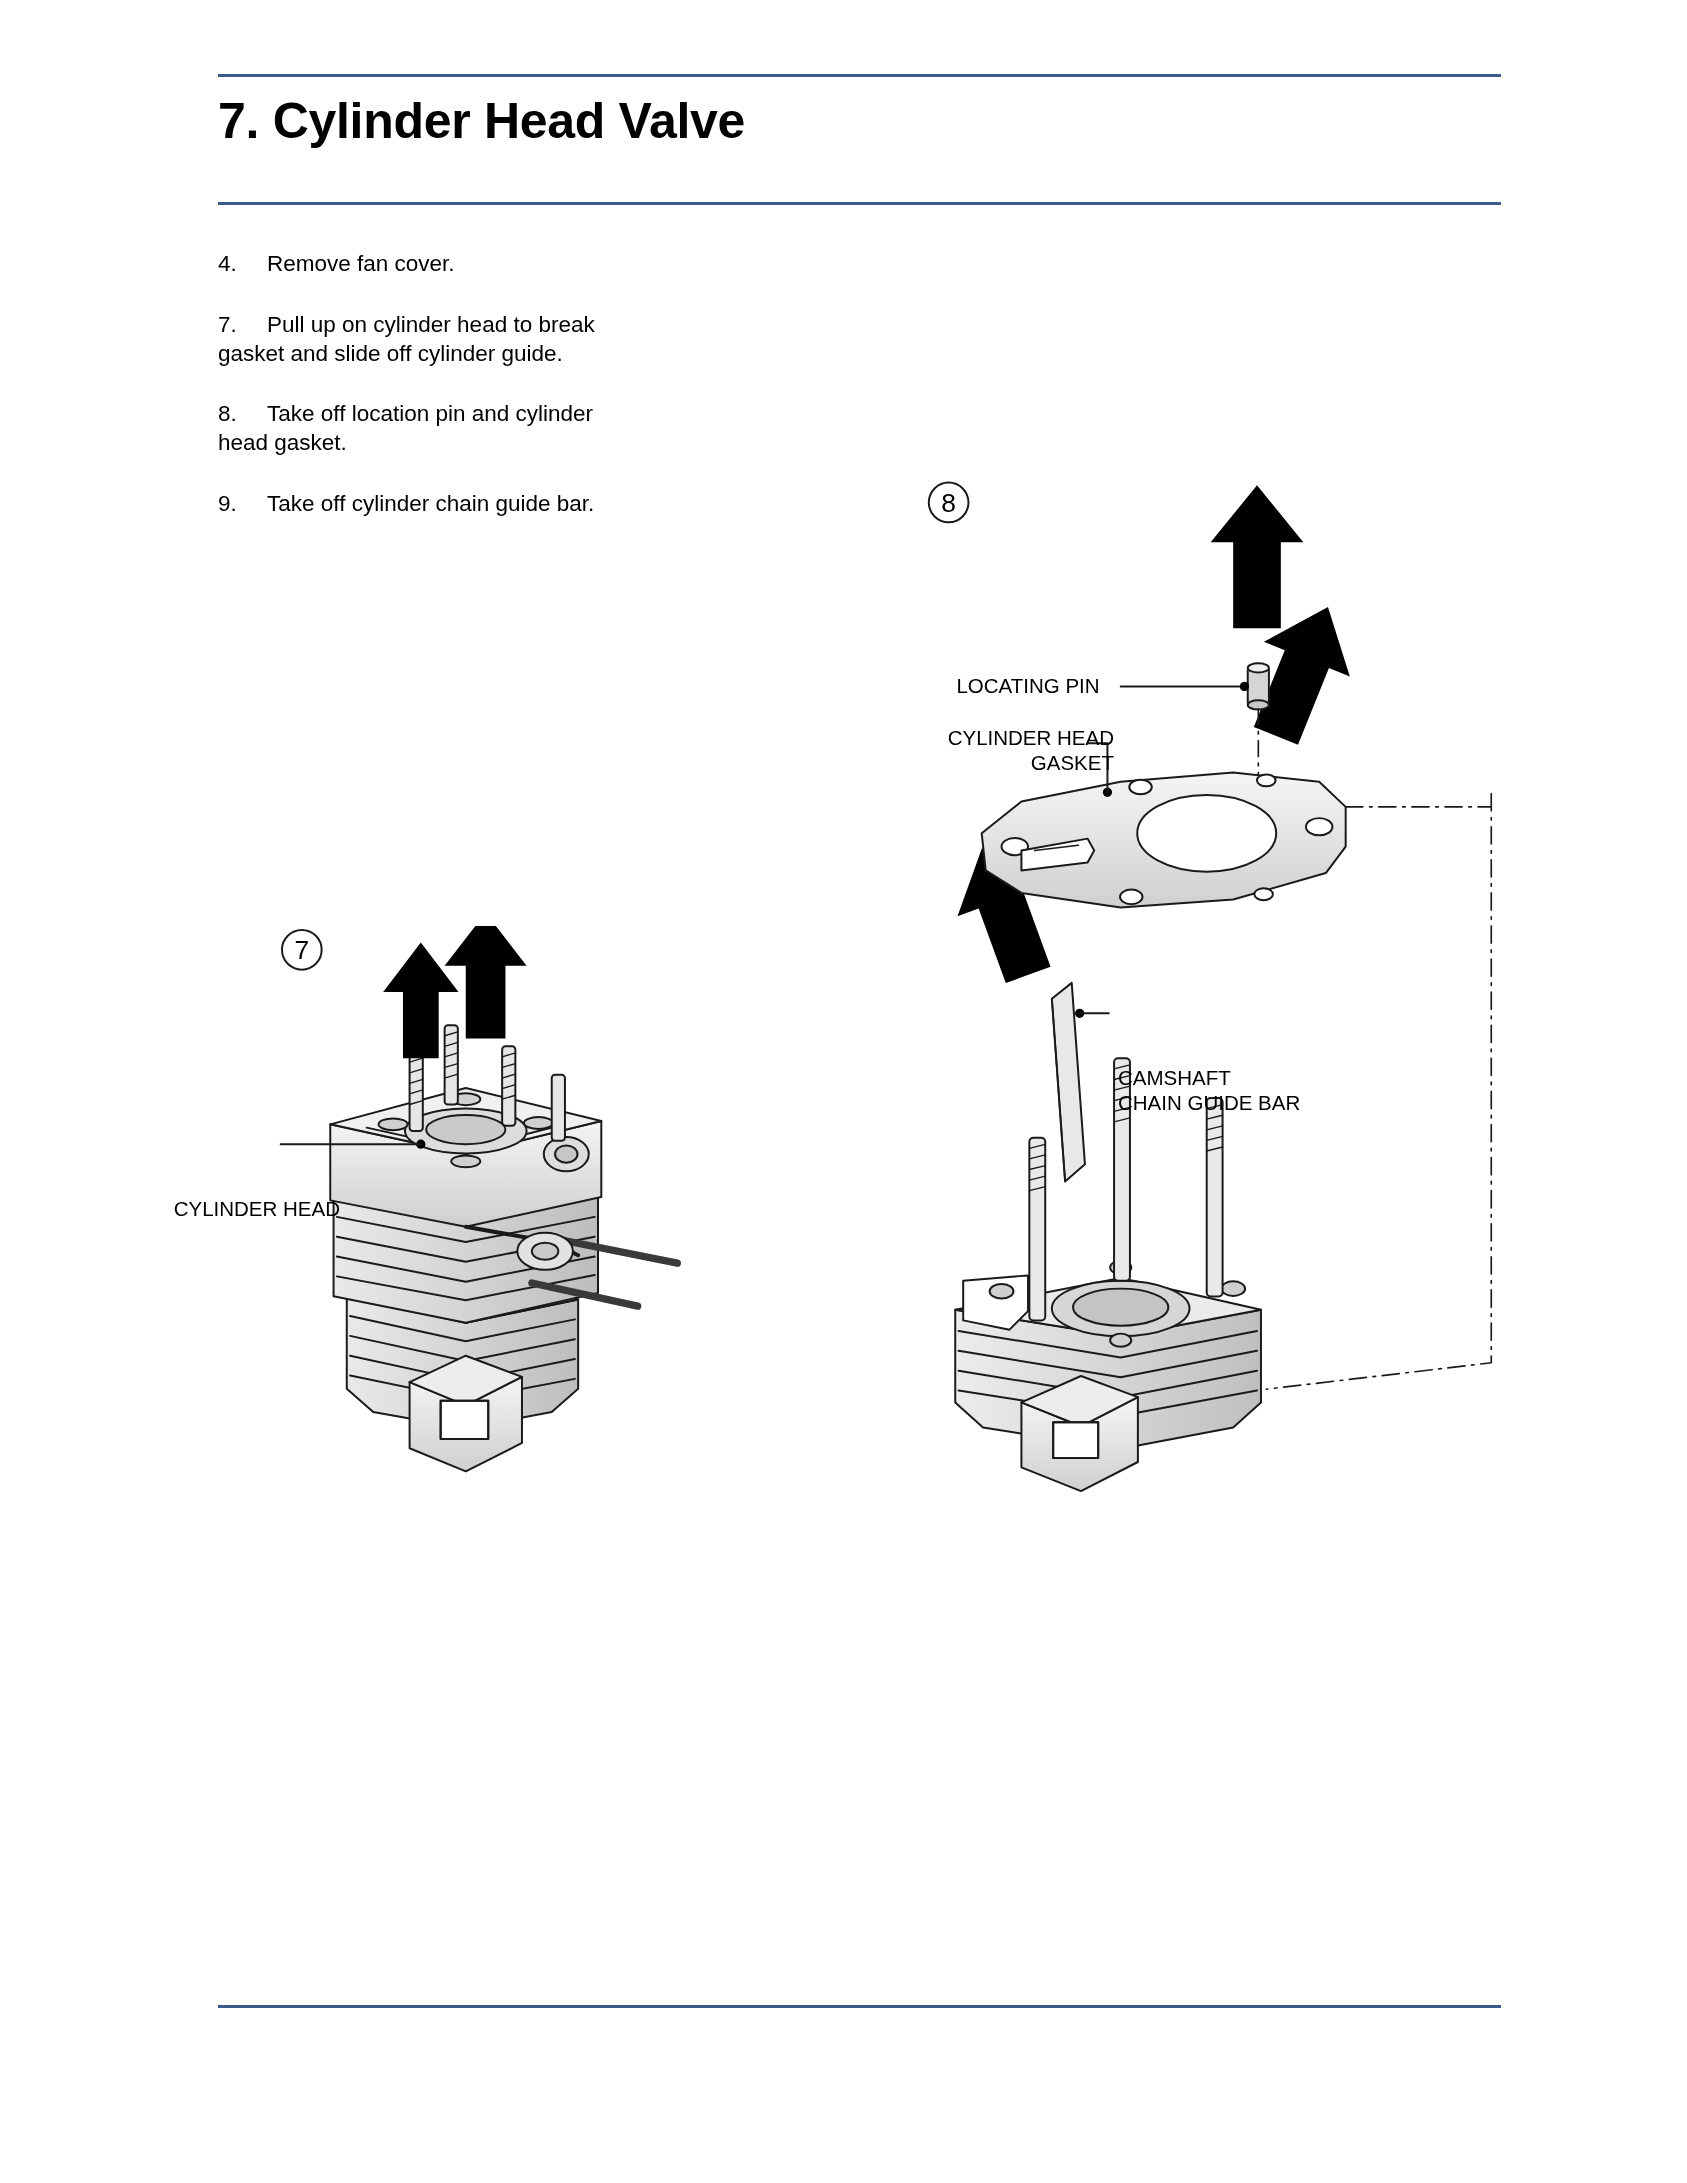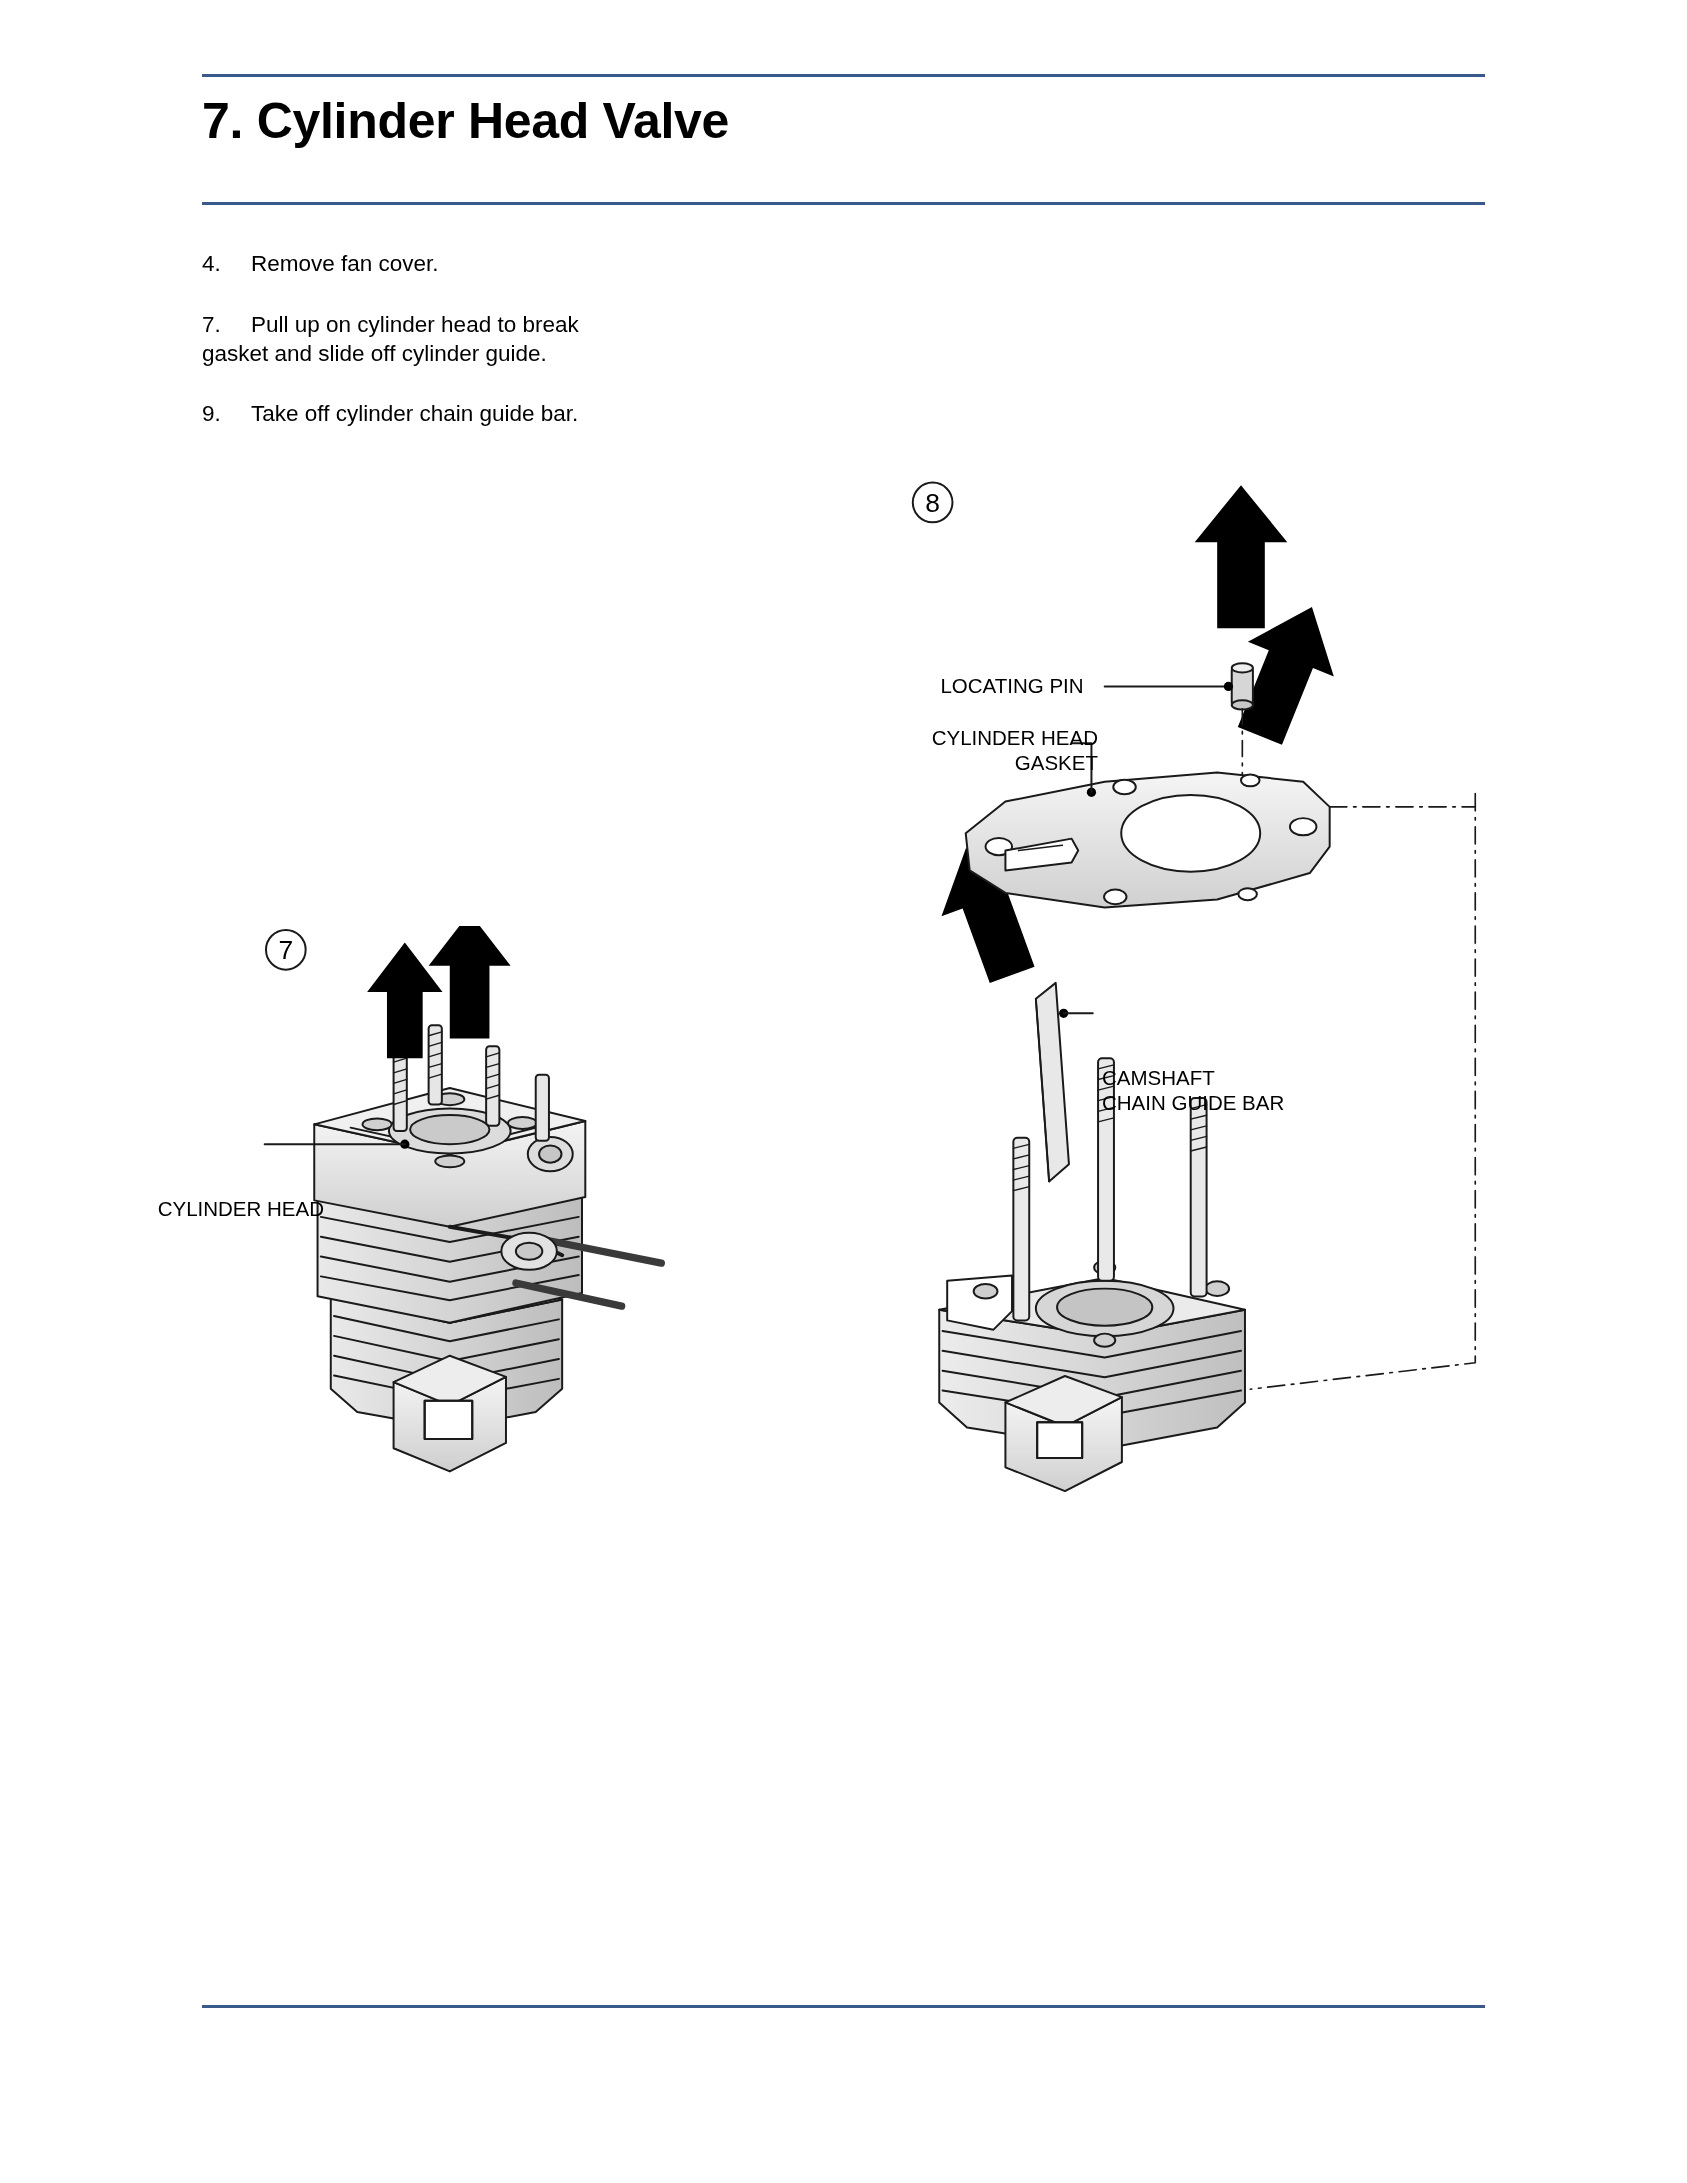--- a/index.html
+++ b/index.html
@@ -10,21 +10,21 @@
   body {
     width: 1687px;
     height: 2183px;
     font-family: "Liberation Sans", sans-serif;
     color: #000000;
     position: relative;
     overflow: hidden;
   }
   .page {
     position: absolute;
-    left: 0; top: 0;
+    left: 16px; top: 0;
     width: 1400px;
     height: 2183px;
   }
   .rule {
     position: absolute;
     background: #3a5a8c;
   }
   .rule-top {
     left: 202px;
     top: 74px;
@@ -100,20 +100,23 @@
   <div class="rule rule-bottom"></div>
 
   <div class="page-title">7. Cylinder Head Valve</div>
 
   <div class="steps">
     <div class="step">
       <span class="num">4.</span><span class="step-text">Remove fan cover.</span>
     </div>
     <div class="step">
       <span class="num">7.</span><span class="step-text">Pull up on cylinder head to break gasket and slide off cylinder guide.</span>
+    </div>
+    <div class="step">
+      <span class="num">8.</span><span class="step-text">Take off location pin and cylinder head gasket.</span>
     </div>
     <div class="step">
       <span class="num">9.</span><span class="step-text">Take off cylinder chain guide bar.</span>
     </div>
   </div>
 
   <svg class="fig-svg" style="left:251px; top:926px;" width="662" height="595" viewBox="0 0 1000 900">
     <defs>
       <linearGradient id="g7a" x1="0" y1="0" x2="1" y2="0">
         <stop offset="0%" stop-color="#e9e9e9"></stop>

